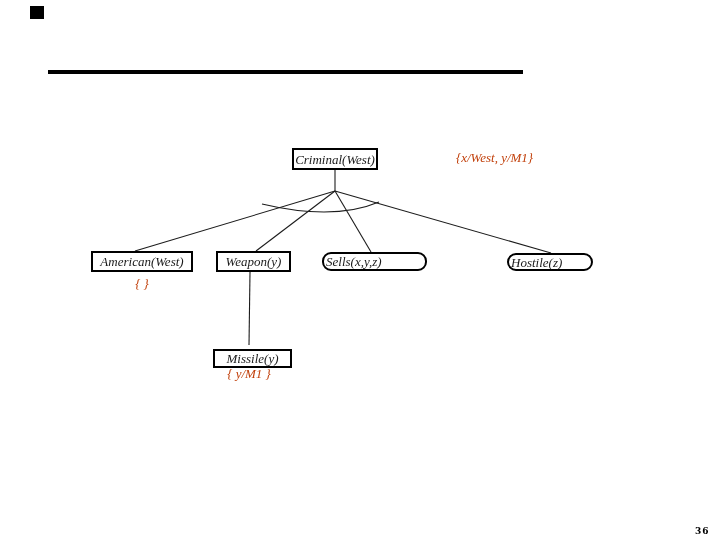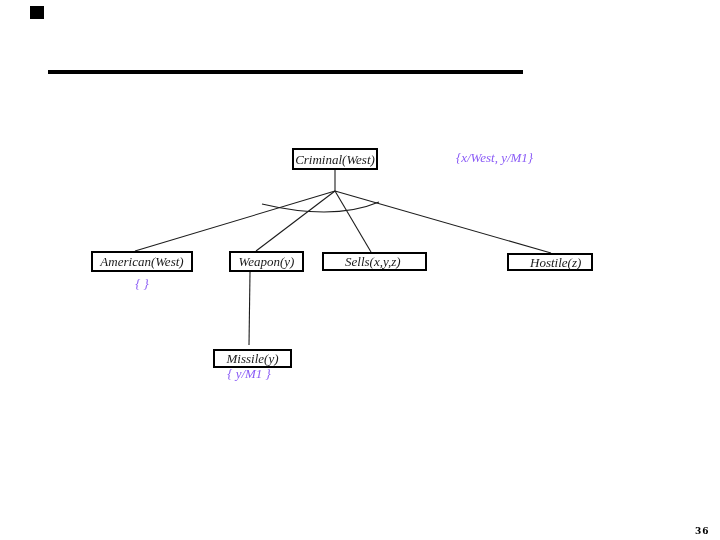--- a/index.html
+++ b/index.html
@@ -48,28 +48,29 @@
     font-size: 13px;
     color: #1a1a1a;
     display: flex;
     align-items: center;
     justify-content: center;
     white-space: nowrap;
     line-height: 1;
   }
   .node.align-left {
     justify-content: flex-start;
-    padding-left: 21px;
+    padding-left: 2px;
+    border-radius: 9px;
   }
   .subst {
     position: absolute;
     font-family: "Liberation Serif", serif;
     font-style: italic;
     font-size: 13px;
-    color: #8b5cf6;
+    color: #c2410c;
     white-space: nowrap;
     line-height: 1;
   }
   .subst.centered { text-align: center; }
   #page-number {
     position: absolute;
     left: 695px; top: 526px;
     font-family: "DejaVu Serif", serif;
     font-weight: bold;
     font-size: 9px;
@@ -103,21 +104,21 @@
   </div>
 
   <div class="subst" style="left:456px; top:151px;">{x/West, y/M1}</div>
 
   <div class="node" style="left:91px; top:251px; width:102px; height:21px;text-align:center;">
     <span>American(West)</span>
   </div>
 
   <div class="subst centered" style="left:91px; top:277px; width:102px;">{ }</div>
 
-  <div class="node" style="left:229px; top:251px; width:75px; height:21px;">
+  <div class="node" style="left:216px; top:251px; width:75px; height:21px;">
     <span>Weapon(y)</span>
   </div>
 
   <div class="node align-left" style="left:322px; top:252px; width:105px; height:19px;">
     <span>Sells(x,y,z)</span>
   </div>
 
   <div class="node align-left" style="left:507px; top:253px; width:86px; height:18px;">
     <span>Hostile(z)</span>
   </div>

